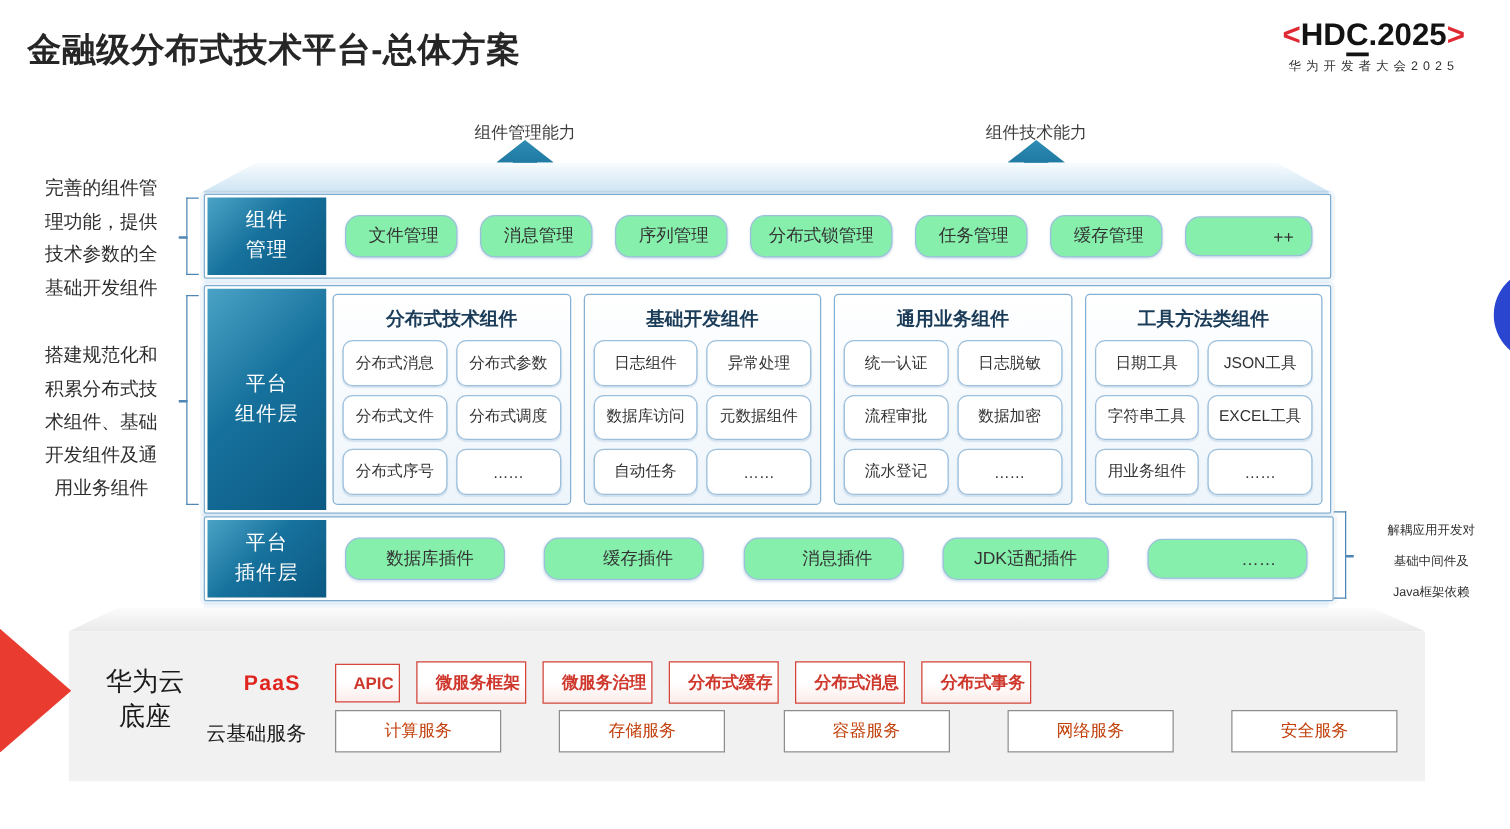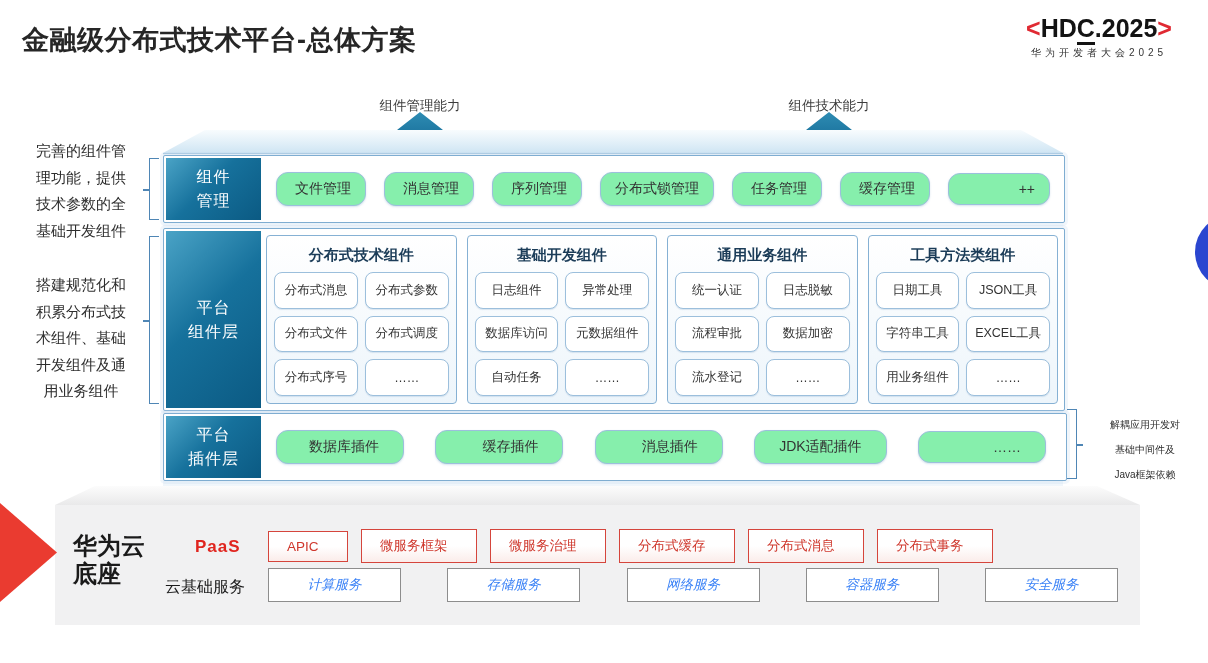--- a/index.html
+++ b/index.html
@@ -75,33 +75,33 @@
   .bracket-r::after{content:"";position:absolute;right:-7px;top:50%;width:7px;height:1.5px;background:var(--bracket);}
   #bracket-3{left:1067px;top:409px;height:68px;}
   #note-decouple{position:absolute;left:1082px;top:400px;width:126px;font-size:10px;line-height:25px;
     color:var(--ink);text-align:center;margin-top:12px;}
 
   
   #slab-top{position:absolute;left:55px;top:486px;width:1085px;height:19px;
     background:linear-gradient(180deg,#fcfcfc,#e9e9ea);
     clip-path:polygon(40px 0,1042px 0,100% 100%,0 100%);}
   #slab-front{position:absolute;left:55px;top:505px;width:1085px;height:120px;background:#f1f1f2;}
-  #huawei-label{position:absolute;left:18px;top:27px;width:86px;text-align:left;
-    font-size:24px;font-weight:bold;line-height:28px;color:#1a1a1a;}
+  #huawei-label{position:absolute;left:18px;top:27px;width:86px;text-align:center;
+    font-size:21px;font-weight:normal;line-height:28px;color:#1a1a1a;}
   #paas-label{position:absolute;left:140px;top:32px;font-size:17px;font-weight:bold;color:#e0251f;letter-spacing:1px;}
   #iaas-label{position:absolute;left:110px;top:72px;font-size:16px;color:#1a1a1a;}
   #paas-row{position:absolute;left:213px;top:23px;right:18px;height:36px;display:flex;gap:13px;align-items:center;}
-  .red-box{padding:7px 18px;min-width:78px;text-align:left;border:1.5px solid var(--red);
-    color:var(--red-text);font-size:13.5px;background:linear-gradient(180deg,#ffffff 50%,#fbecea);white-space:nowrap;}
+  .red-box{padding:7px 4px;min-width:78px;text-align:right;border:1.5px solid var(--red);
+    color:var(--red-text);font-size:13.5px;background:linear-gradient(180deg,#ffffff 50%,#fbecea);white-space:nowrap;font-weight:bold;}
   .red-box.small{min-width:42px;}
   .plain-box{padding:7px 12px;min-width:156px;text-align:center;border:1px solid #8d8d8d;
     color:#1c1c1c;font-size:13.5px;background:#fff;white-space:nowrap;}
   #iaas-row{position:absolute;left:213px;top:64px;right:22px;height:32px;display:flex;justify-content:space-between;align-items:center;}
   .gray-box{width:131px;padding:7px 0;text-align:center;border:1px solid #8d8d8d;background:#fff;
-    font-size:13.5px;color:#3b82f6;white-space:nowrap;font-style:italic;}
+    font-size:13.5px;color:#c2410c;white-space:nowrap;}
 
   
   #red-arrow{position:absolute;left:0;top:503px;width:57px;height:99px;background:#ea3b30;
     clip-path:polygon(0 0,100% 50%,0 100%);}
   #blue-dot{position:absolute;left:1195px;top:215px;width:74px;height:74px;border-radius:50%;background:#2a46d0;}
 </style>
 </head>
 <body>
 
 <div id="stage">
@@ -230,22 +230,22 @@
       <div class="red-box">微服务框架</div>
       <div class="red-box">微服务治理</div>
       <div class="red-box">分布式缓存</div>
       <div class="red-box">分布式消息</div>
       <div class="red-box">分布式事务</div>
     </div>
     <div id="iaas-label">云基础服务</div>
     <div id="iaas-row">
       <div class="gray-box">计算服务</div>
       <div class="gray-box">存储服务</div>
+      <div class="gray-box">容器服务</div>
       <div class="gray-box">网络服务</div>
-      <div class="gray-box">容器服务</div>
       <div class="gray-box">安全服务</div>
     </div>
   </div>
 
   <div id="red-arrow"></div>
   <div id="blue-dot"></div>
 
 </div>
 
 </body></html>

